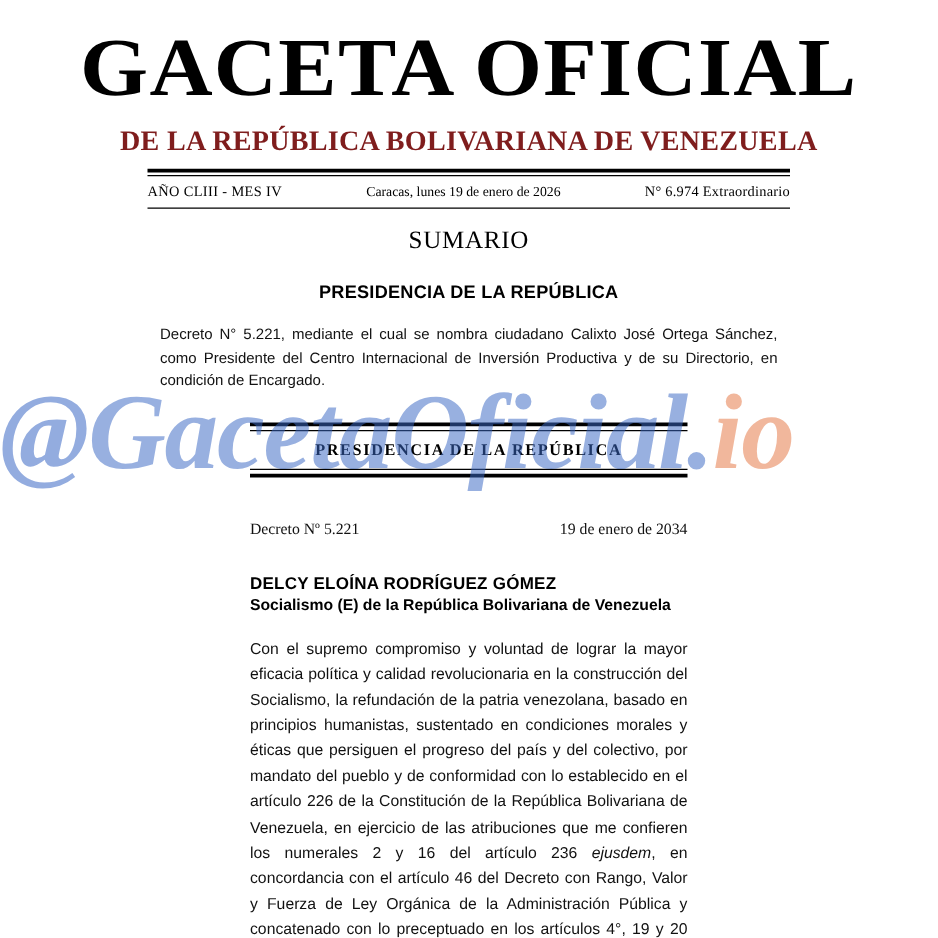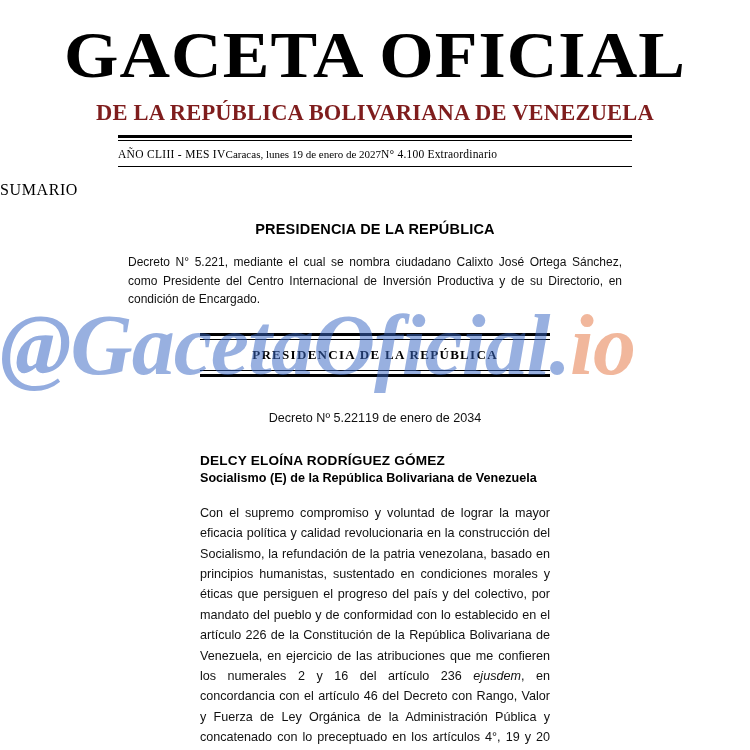--- a/index.html
+++ b/index.html
@@ -54,39 +54,40 @@
   }
   .rule-thin {
     border-top: 1px solid #000;
     margin: 2px 118px 0 118px;
   }
 
   
   .issue-line {
     margin: 7px 118px 0 118px;
     display: flex;
+    justify-content: space-between;
     align-items: baseline;
     font-family: "Liberation Serif", serif;
     font-size: 11.5px;
     color: #000;
   }
   .issue-left  { letter-spacing: 0.3px; }
   .issue-mid   { font-size: 11px; }
   .issue-right { letter-spacing: 0.2px; }
 
   .rule-thin2 {
     border-top: 1px solid #000;
     margin: 6px 118px 0 118px;
   }
 
   
   .sumario {
-    text-align: left;
-    font-family: "Liberation Serif", serif;
-    font-size: 16px;
+    text-align: center;
+    font-family: "Liberation Serif", serif;
+    font-size: 20px;
     letter-spacing: 0.6px;
     margin-top: 14px;
     color: #000;
   }
   .section-head {
     text-align: center;
     font-family: "Liberation Sans", sans-serif;
     font-weight: bold;
     font-size: 14.5px;
     letter-spacing: 0.2px;
@@ -121,22 +122,22 @@
     color: #000;
   }
   .decree-rule-bottom {
     border-top: 3px solid #000;
     margin: 3px 200px 0 200px;
   }
 
   .decree-meta {
     margin: 34px 200px 0 200px;
     display: flex;
-    justify-content: center;
-    font-family: Liberation Sans, sans-serif;
+    justify-content: space-between;
+    font-family: Liberation Serif, serif;
     font-size: 12.6px;
     color: #111;
   }
 
   .signer {
     margin: 28px 200px 0 200px;
     text-align: left;
     font-family: "Liberation Sans", sans-serif;
     color: #000;
   }
@@ -198,22 +199,22 @@
   <div class="masthead">
     <div class="masthead-title">GACETA OFICIAL</div>
     <div class="masthead-sub">DE LA REPÚBLICA BOLIVARIANA DE VENEZUELA</div>
   </div>
 
   <div class="rule-thick"></div>
   <div class="rule-thin"></div>
 
   <div class="issue-line">
     <div class="issue-left">AÑO CLIII - MES IV</div>
-    <div class="issue-mid">Caracas, lunes 19 de enero de 2027</div>
-    <div class="issue-right">N° 4.100  Extraordinario</div>
+    <div class="issue-mid">Caracas, lunes 19 de enero de 2026</div>
+    <div class="issue-right">N° 6.974  Extraordinario</div>
   </div>
 
   <div class="rule-thin2"></div>
 
   <div class="sumario">SUMARIO</div>
 
   <div class="section-head">PRESIDENCIA DE LA REPÚBLICA</div>
 
   <div class="summary-body">Decreto N° 5.221, mediante el cual se nombra ciudadano Calixto José Ortega Sánchez, como Presidente del Centro Internacional de Inversión Productiva y de su Directorio, en condición de Encargado.</div>
 

